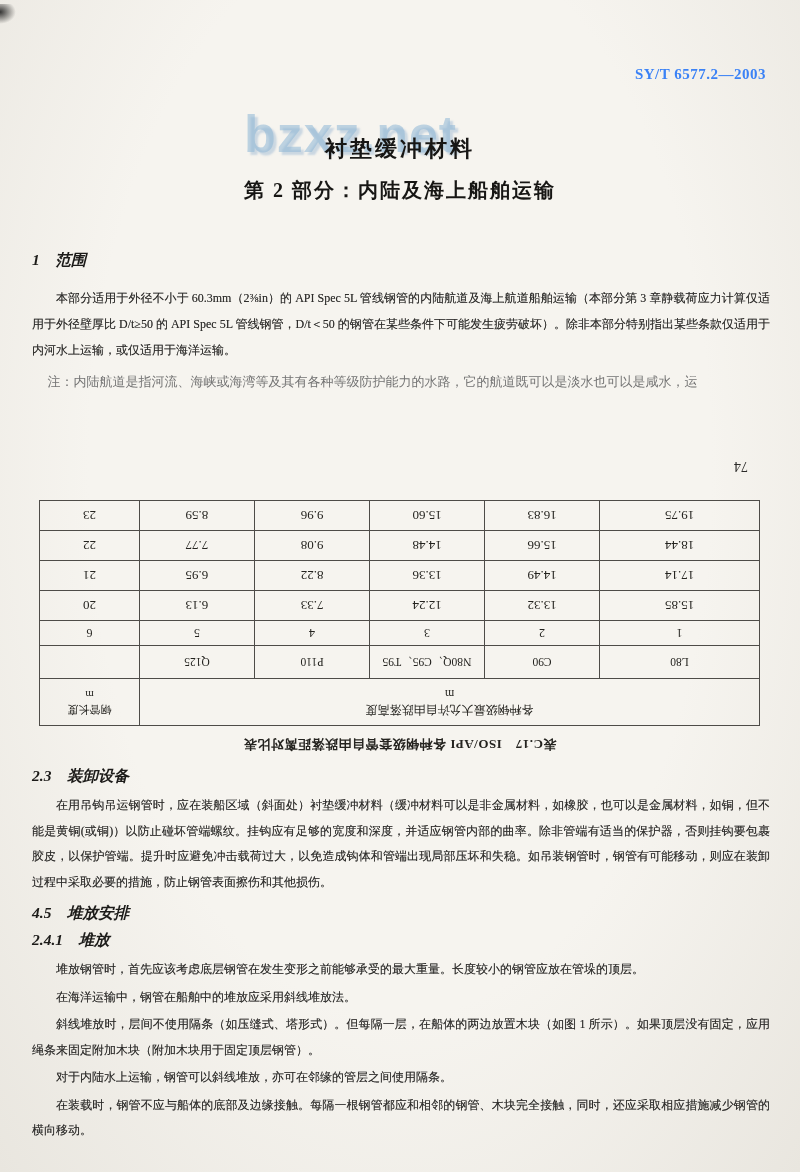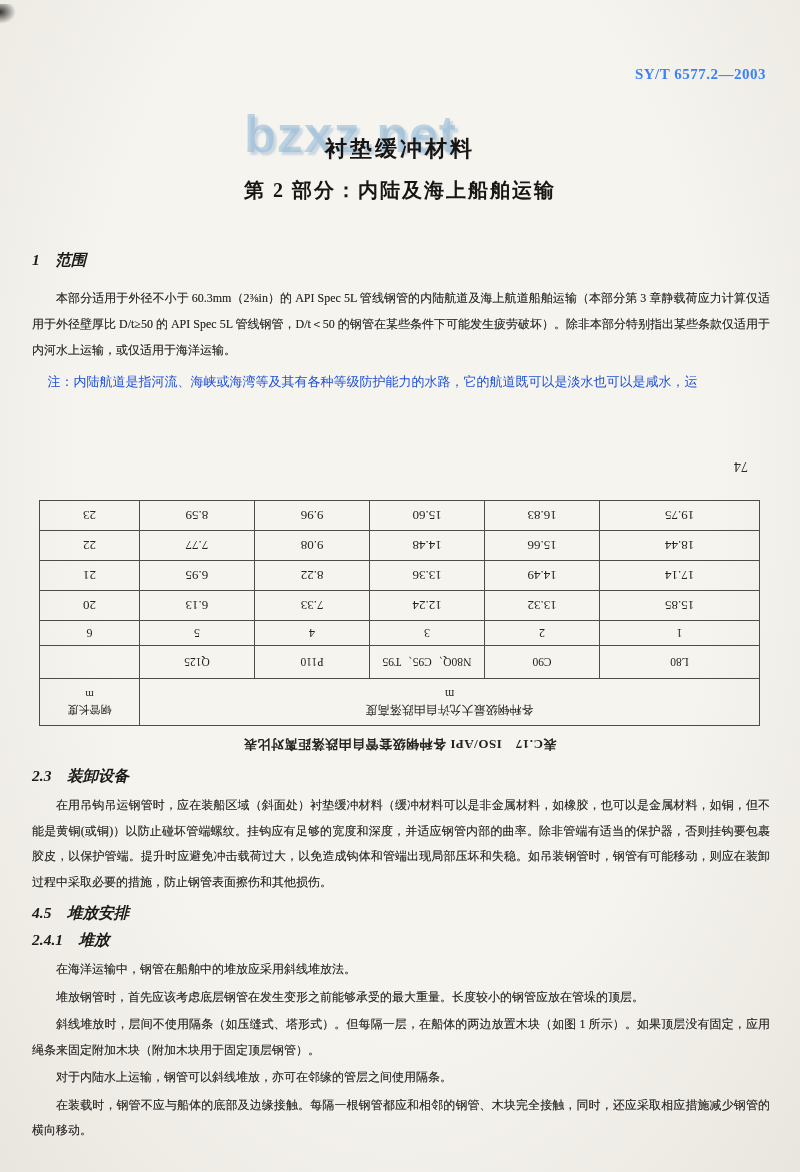--- a/index.html
+++ b/index.html
@@ -15,21 +15,21 @@
   .watermark{position:absolute;top:104px;left:244px;font-size:52px;font-weight:bold;
     font-family:"Liberation Sans", sans-serif;color:rgba(142,182,214,.55);
     text-shadow:3px 3px 2px rgba(120,160,200,.35);letter-spacing:1px;pointer-events:none;}
   .title-block{position:absolute;top:134px;left:0;right:0;text-align:center;}
   .title-l1{font-size:22px;font-weight:bold;letter-spacing:3px;margin:0;color:#171614;}
   .title-l2{font-size:20px;font-weight:bold;letter-spacing:2px;margin:13px 0 0 0;color:#171614;}
   .content-top{position:absolute;top:250px;left:32px;right:30px;}
   .sec-h{font-size:15.5px;font-weight:bold;margin:0 0 14px 0;color:#1c1b19;font-style:italic;}
   p.body-p{font-size:12px;line-height:26px;text-indent:2em;text-align:justify;margin:0 0 4px 0;
     text-shadow:0 0 .4px rgba(40,40,40,.55);}
-  p.note-p{font-size:13px;line-height:22px;text-indent:1.2em;text-align:justify;margin:8px 0 0 0;color:#1d4ed8;}
+  p.note-p{font-size:13px;line-height:22px;text-indent:1.2em;text-align:justify;margin:8px 0 0 0;color:#737373;}
   .pageno-rot{position:absolute;top:458px;right:52px;font-size:14px;transform:rotate(180deg);color:#2c2b29;}
   
   .table-frag{position:absolute;left:40px;top:500px;width:720px;transform:rotate(180deg);}
   .tcaption{text-align:center;font-size:13px;font-weight:bold;margin-bottom:9px;color:#24231f;letter-spacing:.5px;}
   table.c17{width:100%;border-collapse:collapse;table-layout:fixed;color:#24231f;}
   table.c17 td{border:1px solid #4e4c48;text-align:center;vertical-align:middle;padding:1px 2px;font-size:13px;}
   .c17 .hdr{height:44px;font-size:12px;line-height:16px;}
   .c17 .stub{font-size:11px;line-height:15px;}
   .c17 .grade{height:30px;font-size:11.5px;line-height:13px;}
   .c17 .idx{height:22px;font-size:12px;}
@@ -133,18 +133,18 @@
     </tr>
   </tbody>
     </table>
 </div>
 
 <div class="content-bottom">
   <div class="sec-h">2.3　装卸设备</div>
   <p class="body-p">在用吊钩吊运钢管时，应在装船区域（斜面处）衬垫缓冲材料（缓冲材料可以是非金属材料，如橡胶，也可以是金属材料，如铜，但不能是黄铜(或铜)）以防止碰坏管端螺纹。挂钩应有足够的宽度和深度，并适应钢管内部的曲率。除非管端有适当的保护器，否则挂钩要包裹胶皮，以保护管端。提升时应避免冲击载荷过大，以免造成钩体和管端出现局部压坏和失稳。如吊装钢管时，钢管有可能移动，则应在装卸过程中采取必要的措施，防止钢管表面擦伤和其他损伤。</p>
   <div class="sec-h mid">4.5　堆放安排</div>
   <div class="sec-h">2.4.1　堆放</div>
+  <p class="body-p">堆放钢管时，首先应该考虑底层钢管在发生变形之前能够承受的最大重量。长度较小的钢管应放在管垛的顶层。</p>
   <p class="body-p">在海洋运输中，钢管在船舶中的堆放应采用斜线堆放法。</p>
-  <p class="body-p">堆放钢管时，首先应该考虑底层钢管在发生变形之前能够承受的最大重量。长度较小的钢管应放在管垛的顶层。</p>
   <p class="body-p">斜线堆放时，层间不使用隔条（如压缝式、塔形式）。但每隔一层，在船体的两边放置木块（如图 1 所示）。如果顶层没有固定，应用绳条来固定附加木块（附加木块用于固定顶层钢管）。</p>
   <p class="body-p">对于内陆水上运输，钢管可以斜线堆放，亦可在邻缘的管层之间使用隔条。</p>
   <p class="body-p">在装载时，钢管不应与船体的底部及边缘接触。每隔一根钢管都应和相邻的钢管、木块完全接触，同时，还应采取相应措施减少钢管的横向移动。</p>
 </div>
 
 </body></html>

